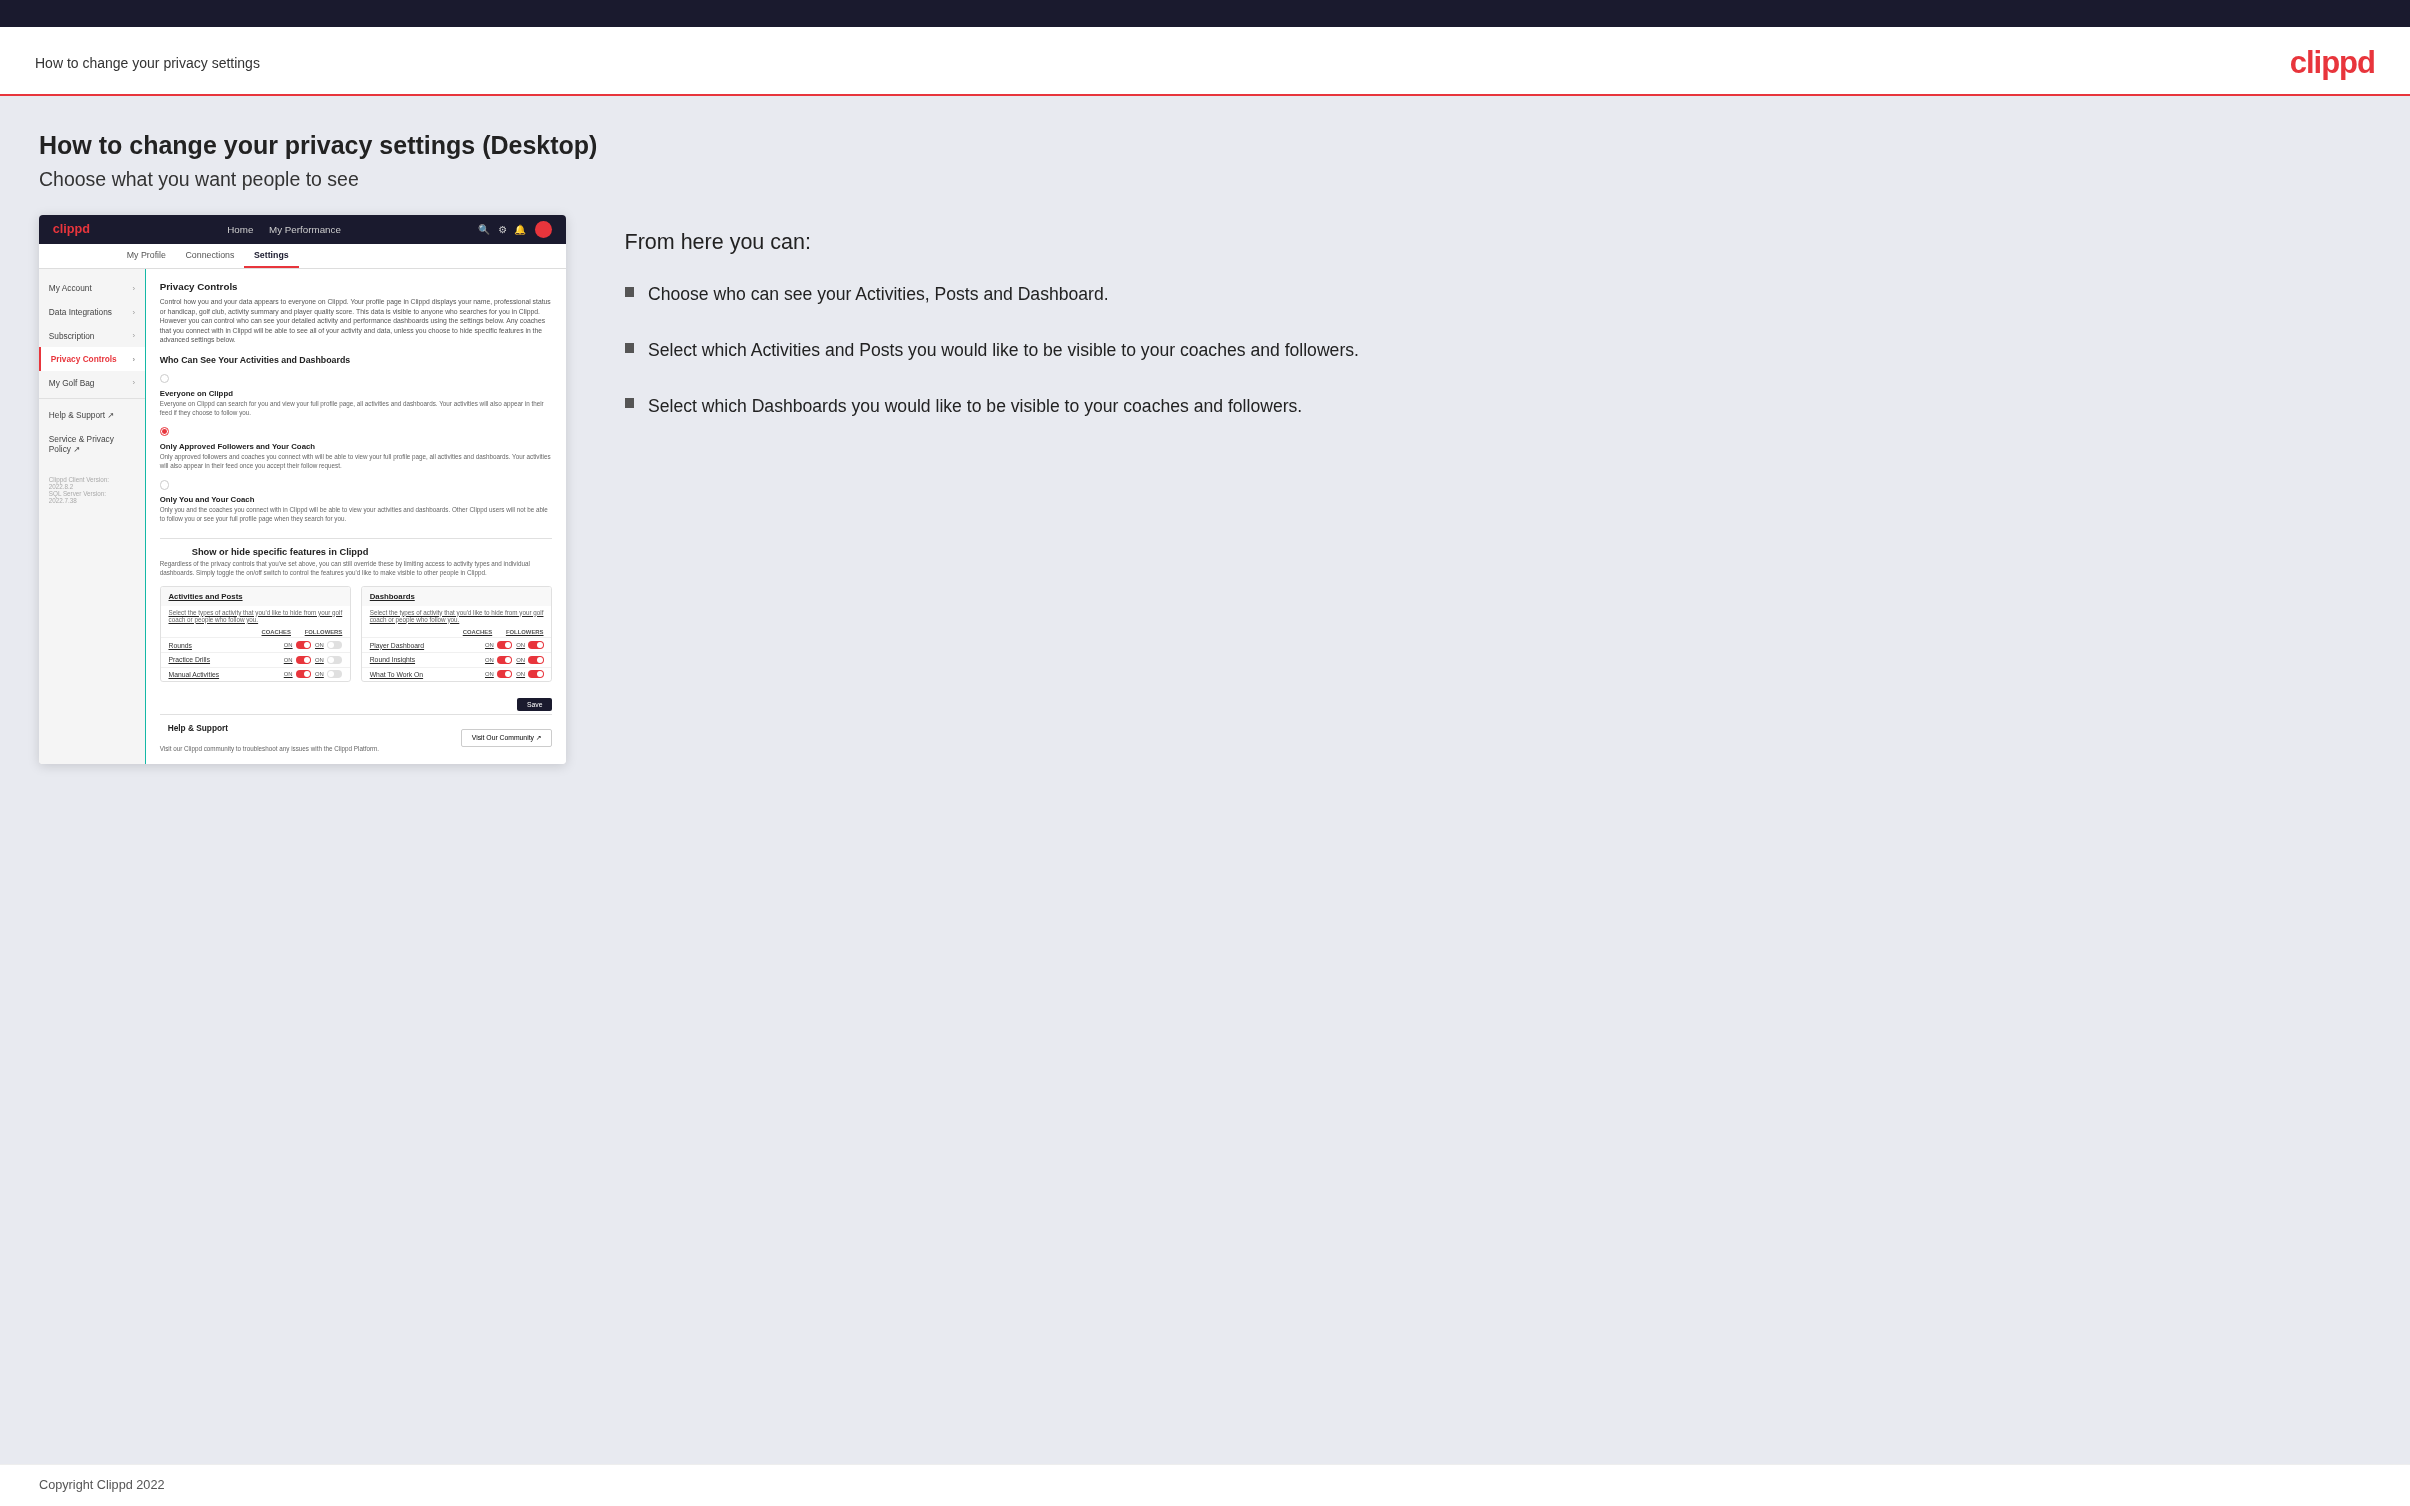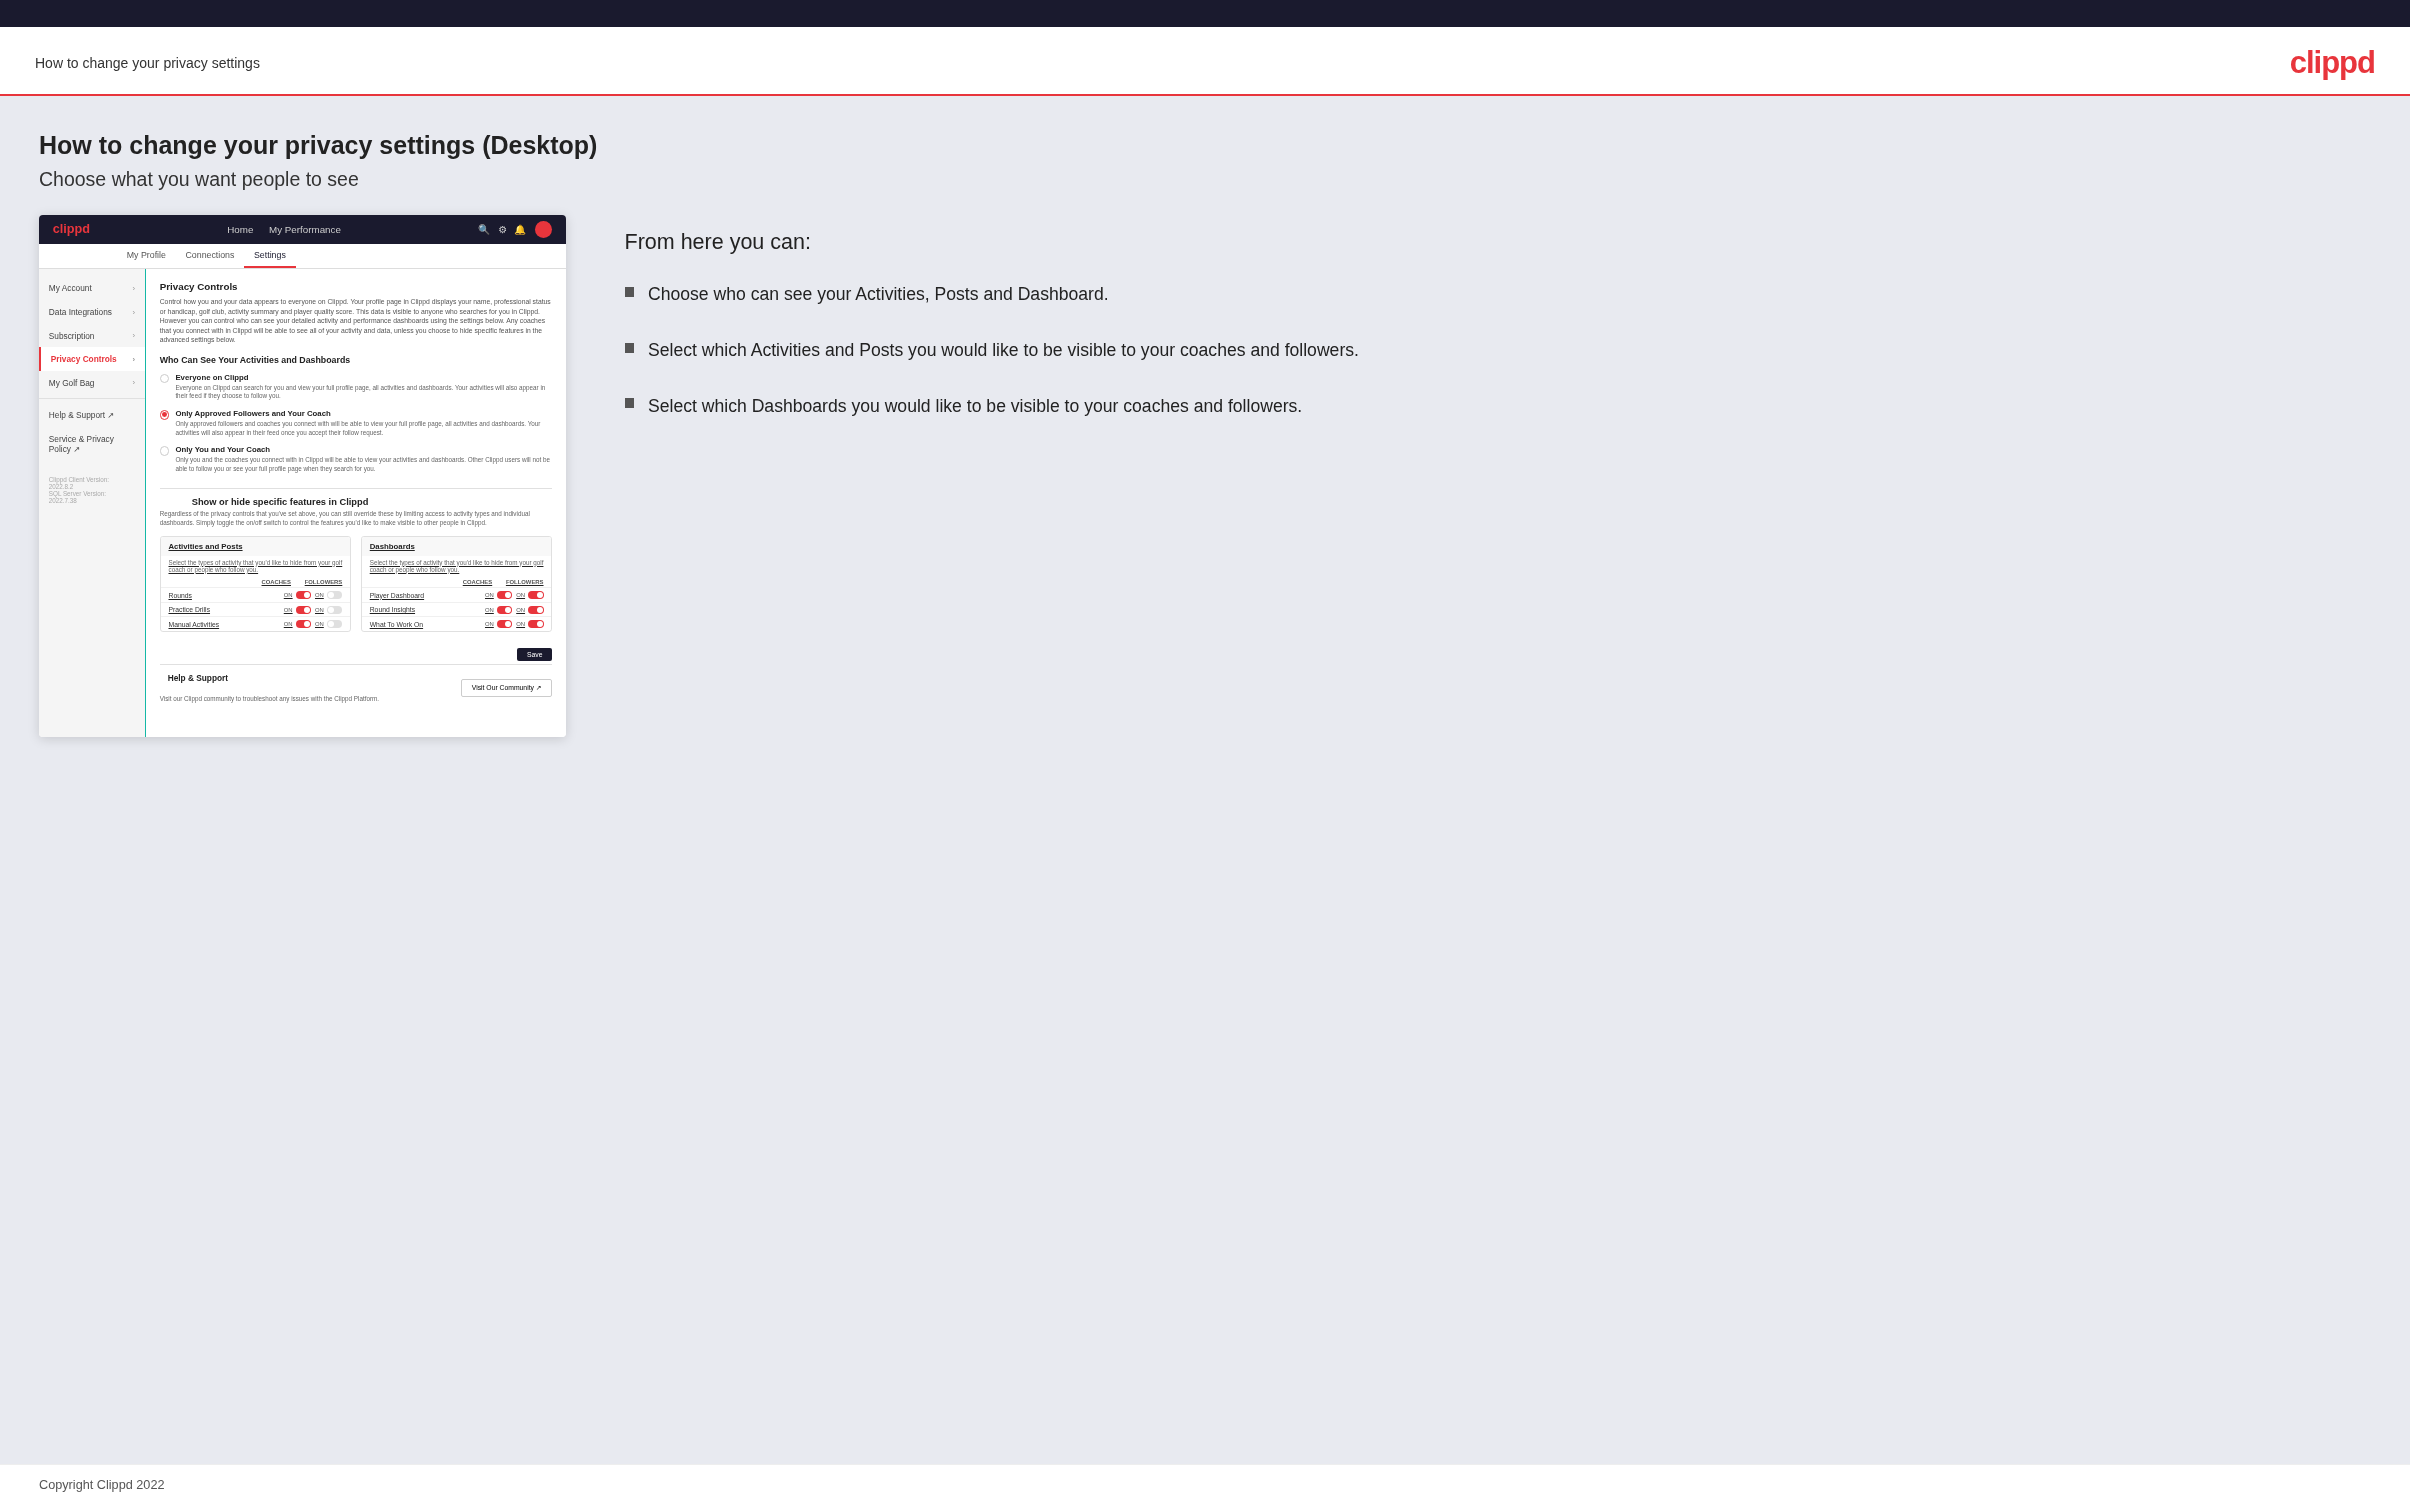--- a/index.html
+++ b/index.html
@@ -128,21 +128,21 @@
     }
     .mockup-tab {
       font-size: 8.8px;
       padding: 5.9px 9.8px;
       color: #555;
       cursor: pointer;
     }
     .mockup-tab.active {
       color: #1a1a2e;
       border-bottom: 2px solid #e8353c;
-      font-weight: 400;
+      font-weight: 700;
     }
 
     
     .mockup-sidebar {
       width: 107px;
       background: #f5f5f5;
       border-right: 1px solid #14b8a6;
       padding: 7.8px 0;
       flex-shrink: 0;
     }
@@ -209,20 +209,21 @@
     .mockup-radio-group {
       display: flex;
       flex-direction: column;
       gap: 7.8px;
       margin-bottom: 13.7px;
     }
     .mockup-radio-item {
       display: flex;
       align-items: flex-start;
       gap: 5.9px;
+      flex-direction: column;
     }
     .mockup-radio-circle {
       width: 9.8px;
       height: 9.8px;
       border-radius: 50%;
       border: 1px solid #ccc;
       flex-shrink: 0;
       margin-top: 1px;
       display: flex;
       align-items: center;

